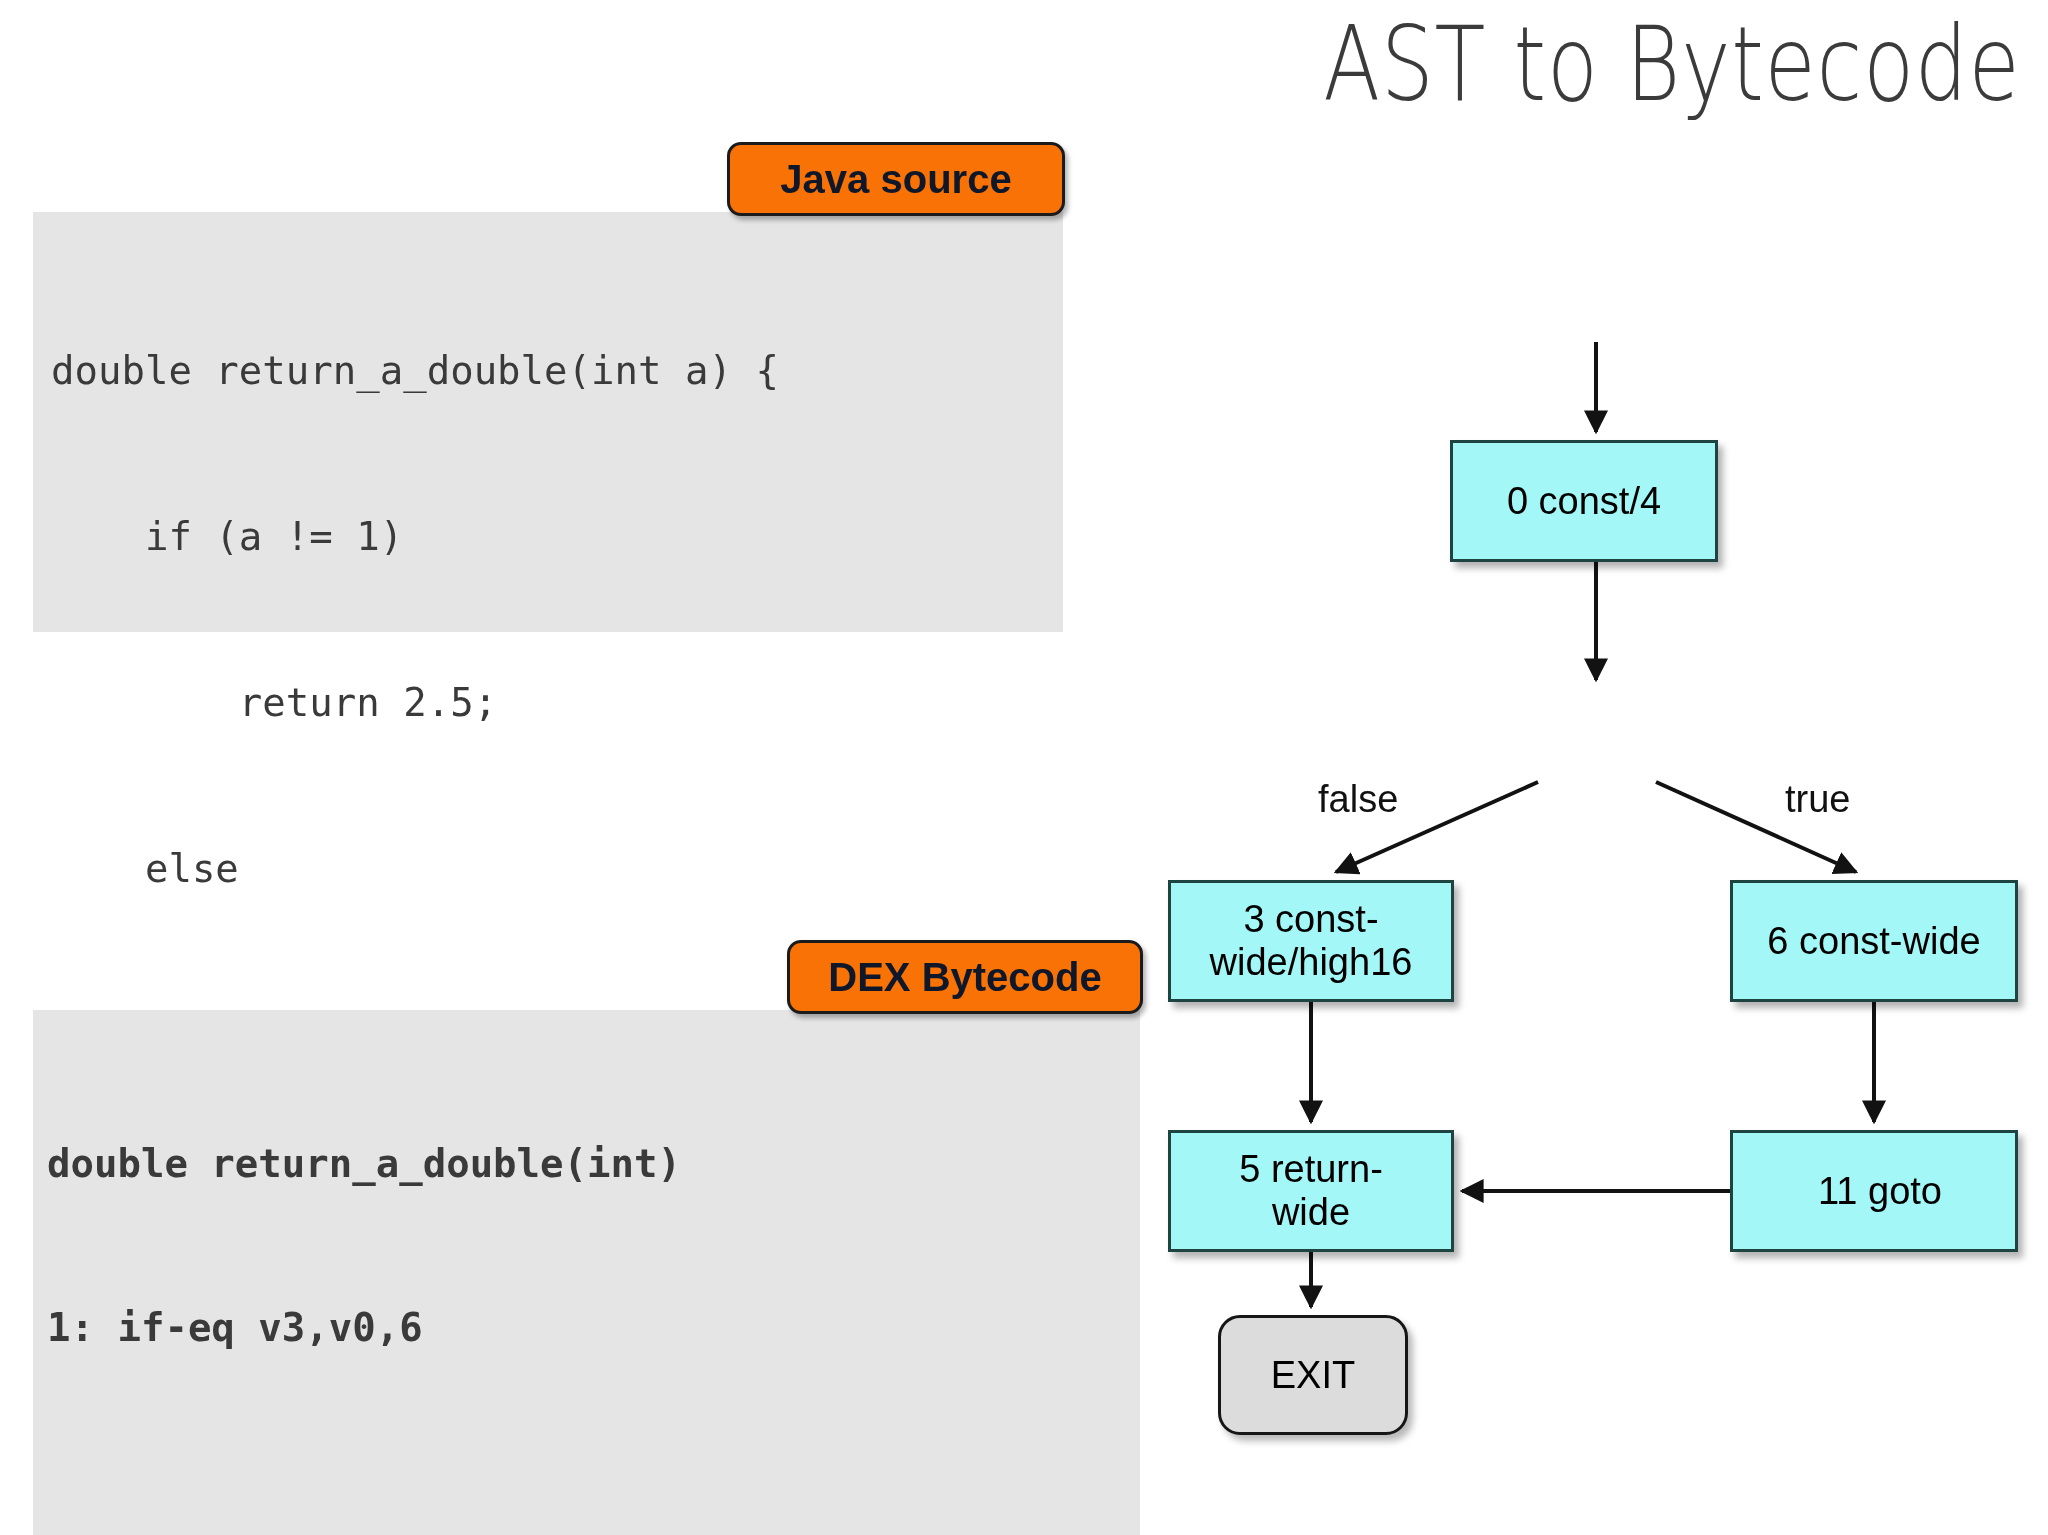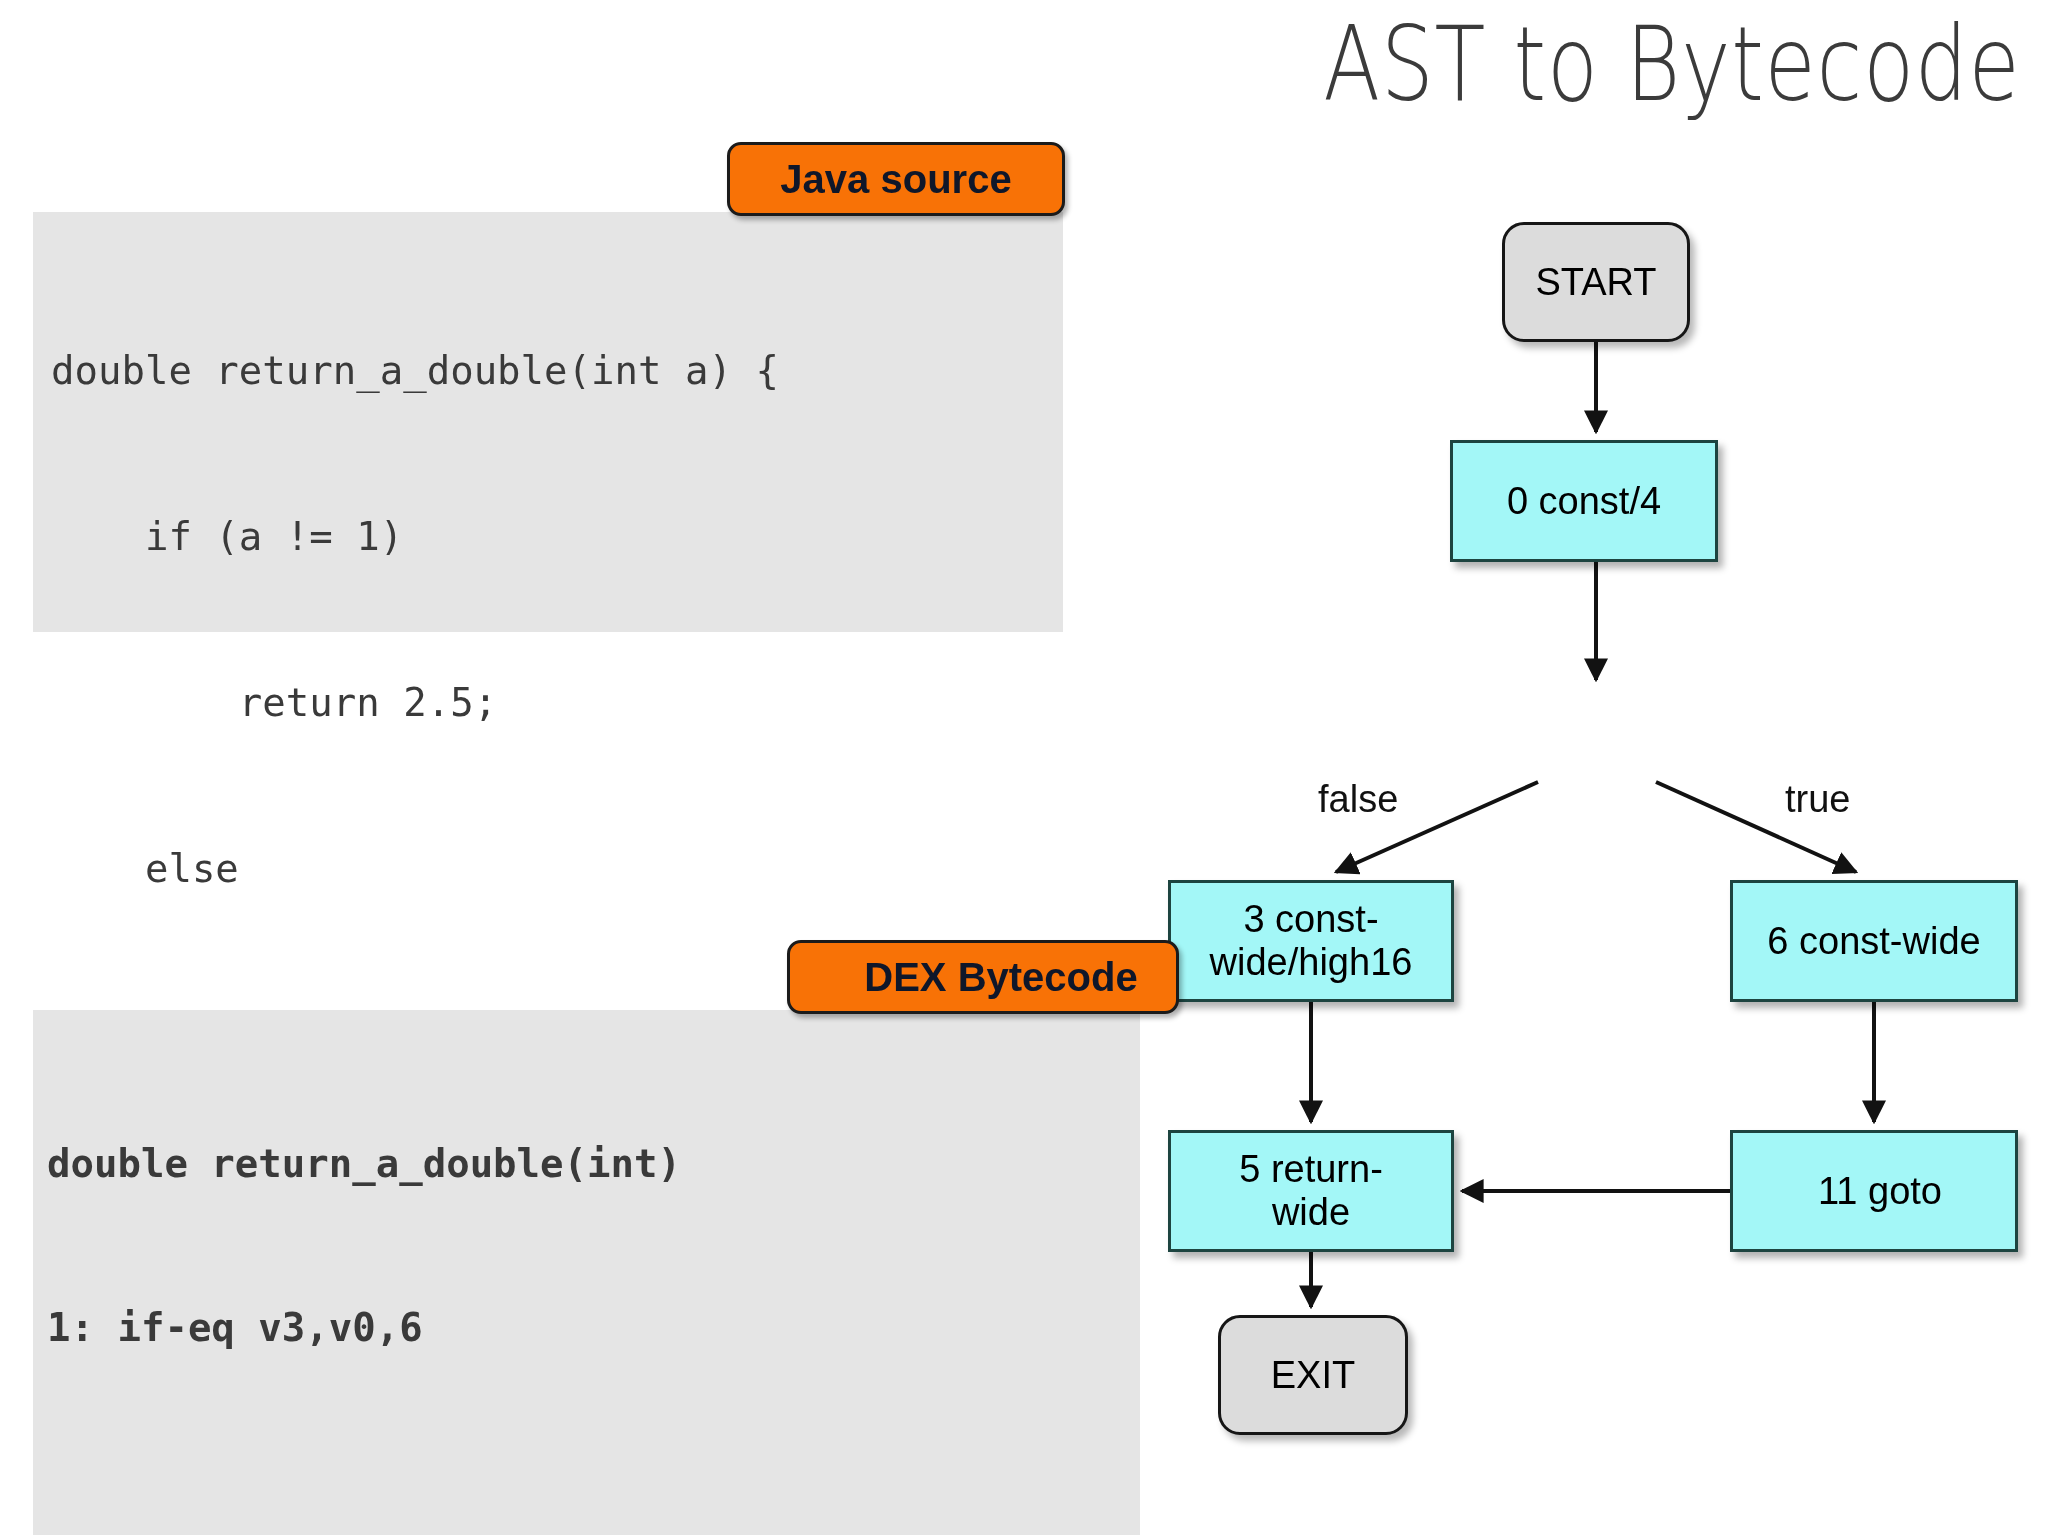--- a/index.html
+++ b/index.html
@@ -42,21 +42,21 @@
     font-weight: bold;
     font-size: 40px;
     line-height: 1;
     display: flex;
     align-items: center;
     justify-content: center;
     box-shadow: 3px 4px 5px rgba(0,0,0,0.30);
     z-index: 5;
   }
   #badge-java   { left: 727px; top: 142px; width: 332px; height: 68px; }
-  #badge-dex    { left: 787px; top: 940px; width: 350px; height: 68px; padding-left: 36px; }
+  #badge-dex    { left: 787px; top: 940px; width: 350px; height: 68px; }
 
   
   .code-panel {
     position: absolute;
     background: #E5E5E5;
     font-family: "DejaVu Sans Mono", monospace;
     font-size: 39px;
     color: #3a3a3a;
     white-space: pre;
     box-sizing: border-box;
@@ -186,23 +186,20 @@
 
     <line x1="171" y1="852" x2="171" y2="972" stroke="#121212" stroke-width="4" marker-end="url(#arrow)"></line>
 
     <line x1="734" y1="852" x2="734" y2="972" stroke="#121212" stroke-width="4" marker-end="url(#arrow)"></line>
 
     <line x1="590" y1="1041" x2="322" y2="1041" stroke="#121212" stroke-width="4" marker-end="url(#arrow)"></line>
 
     <line x1="171" y1="1102" x2="171" y2="1157" stroke="#121212" stroke-width="4" marker-end="url(#arrow)"></line>
   </svg>
 
-  <div class="node node-term" id="node-start">
-    <span>START</span>
-  </div>
 
   <div class="node node-box" id="node-const4">
     <span>0  const/4</span>
   </div>
 
 
   <div class="edge-label" id="label-false">false</div>
   <div class="edge-label" id="label-true">true</div>
 
   <div class="node node-box" id="node-constwideh">

